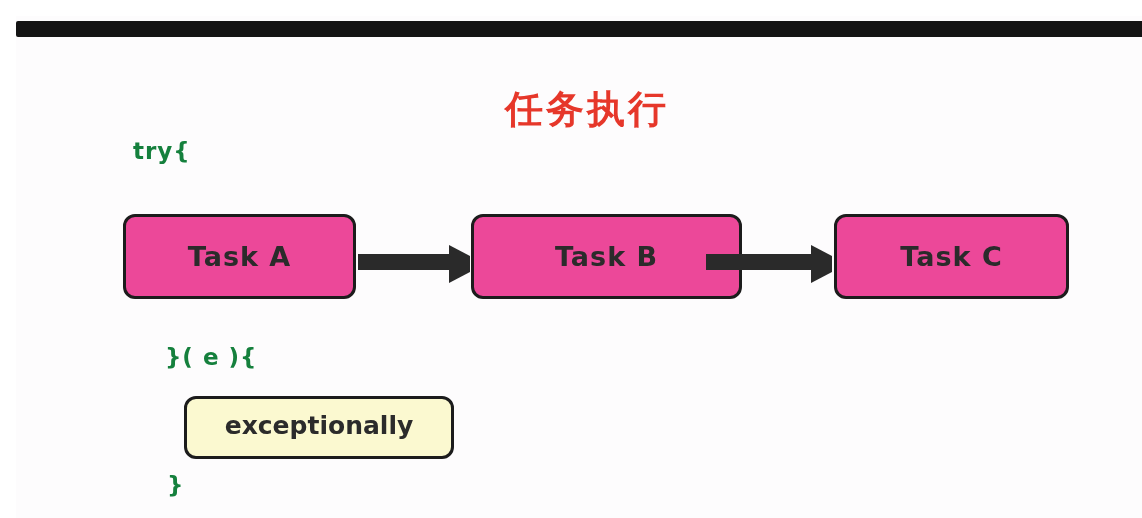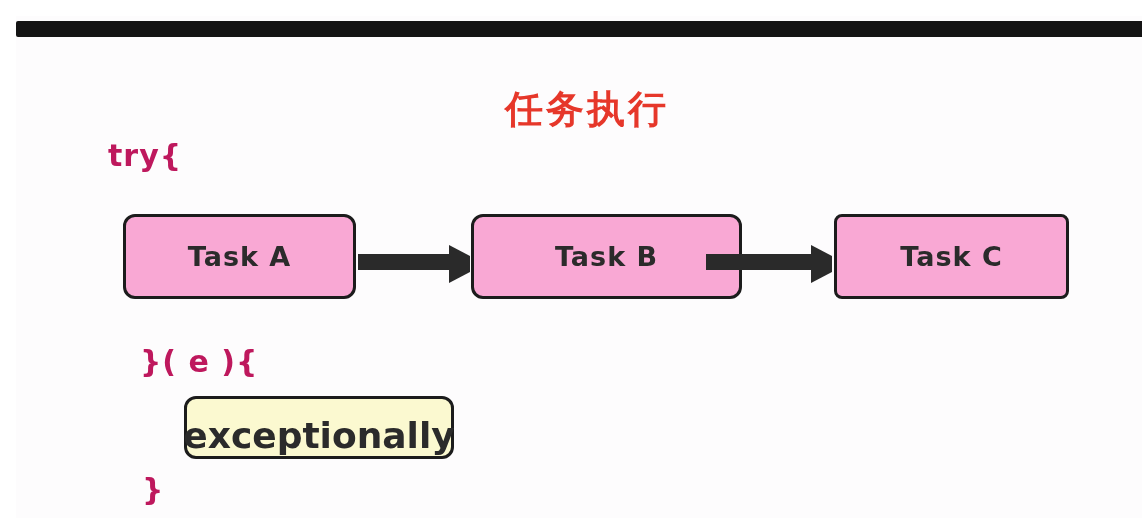--- a/index.html
+++ b/index.html
@@ -33,46 +33,47 @@
     left: 0; top: 60px;
     width: 100%;
     text-align: center;
     font-size: 38px;
     font-weight: bold;
     letter-spacing: 3px;
     color: #e6372a;
   }
   .code-text {
     position: absolute;
-    font-size: 30px;
+    font-size: 23px;
     font-weight: bold;
-    color: #be185d;
+    color: #15803d;
     letter-spacing: 1px;
+    margin-left: 25px;
   }
   .code-try   { left: 84px;  top: 114px; }
   .code-catch { left: 116px; top: 320px; }
   .code-close { left: 118px; top: 448px; }
   .task-box {
     position: absolute;
     top: 198px;
     height: 85px;
-    background: #f9a8d4;
+    background: #ec4899;
     border: 3px solid #1c1c1c;
     border-radius: 12px;
     display: flex;
     align-items: center;
     justify-content: center;
     font-size: 27px;
     font-weight: bold;
     color: #2b2b2b;
     letter-spacing: 1px;
   }
   .task-a { left: 107px; width: 233px; }
   .task-b { left: 455px; width: 271px; }
-  .task-c { left: 818px; width: 235px; border-radius: 8px; }
+  .task-c { left: 818px; width: 235px; }
   .arrow {
     position: absolute;
     top: 238px;
     height: 4px;
     background: #2a2a2a;
   }
   .arrow-1 { left: 342px; width: 92px; }
   .arrow-2 { left: 690px; width: 106px; }
   .arrow-head {
     position: absolute;
@@ -85,23 +86,23 @@
   .arrow-head-1 { left: 433px; }
   .arrow-head-2 { left: 795px; }
   .exception-box {
     position: absolute;
     left: 168px; top: 380px;
     width: 270px; height: 63px;
     background: #fbf9d0;
     border: 3px solid #1c1c1c;
     border-radius: 12px;
     display: flex;
-    align-items: flex-start;
+    align-items: flex-end;
     justify-content: center;
-    font-size: 36px;
+    font-size: 25px;
     font-weight: bold;
     color: #2b2b2b;
   }
   .watermark {
     position: absolute;
     right: 8px; bottom: 5px;
     font-size: 17px;
     color: #c9c9c9;
     letter-spacing: 1px;
   }

